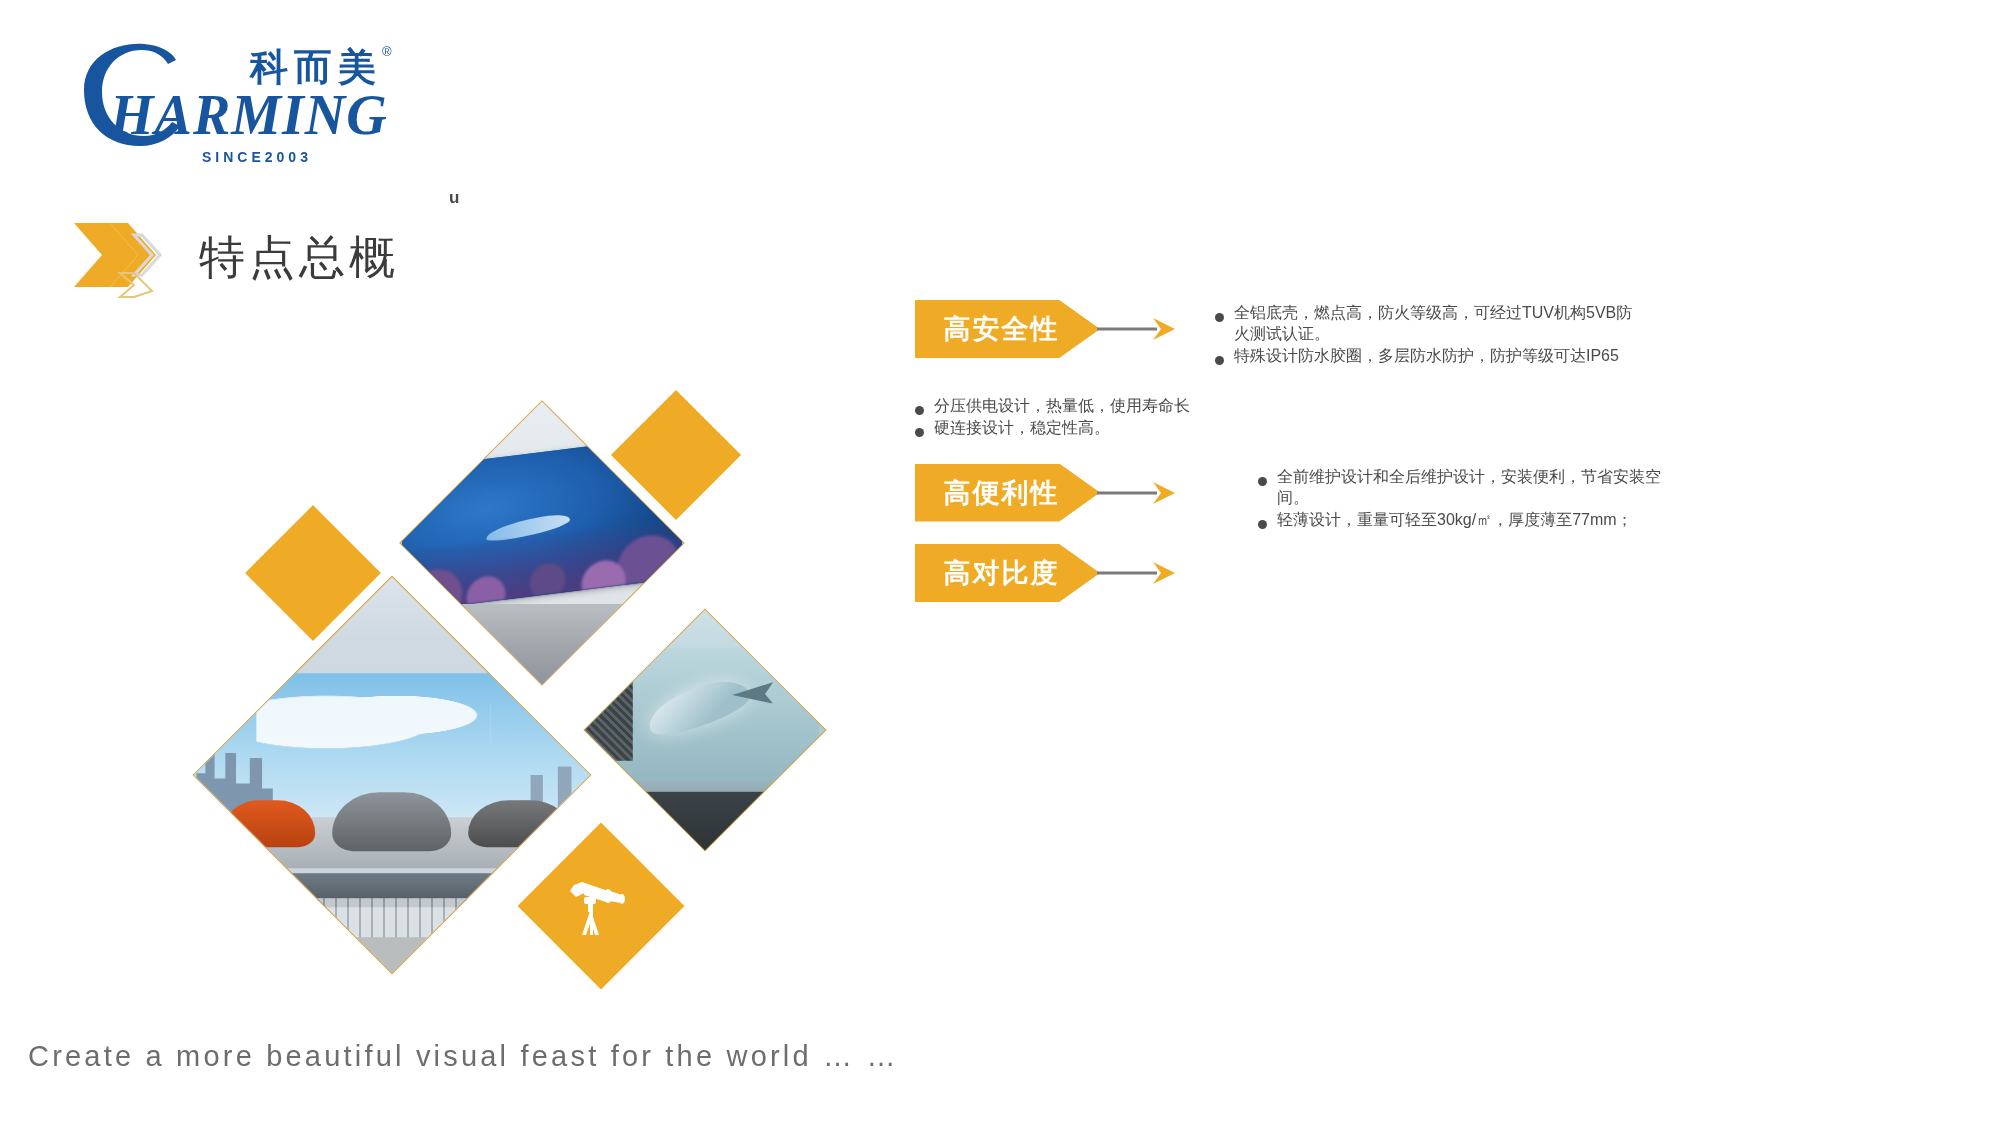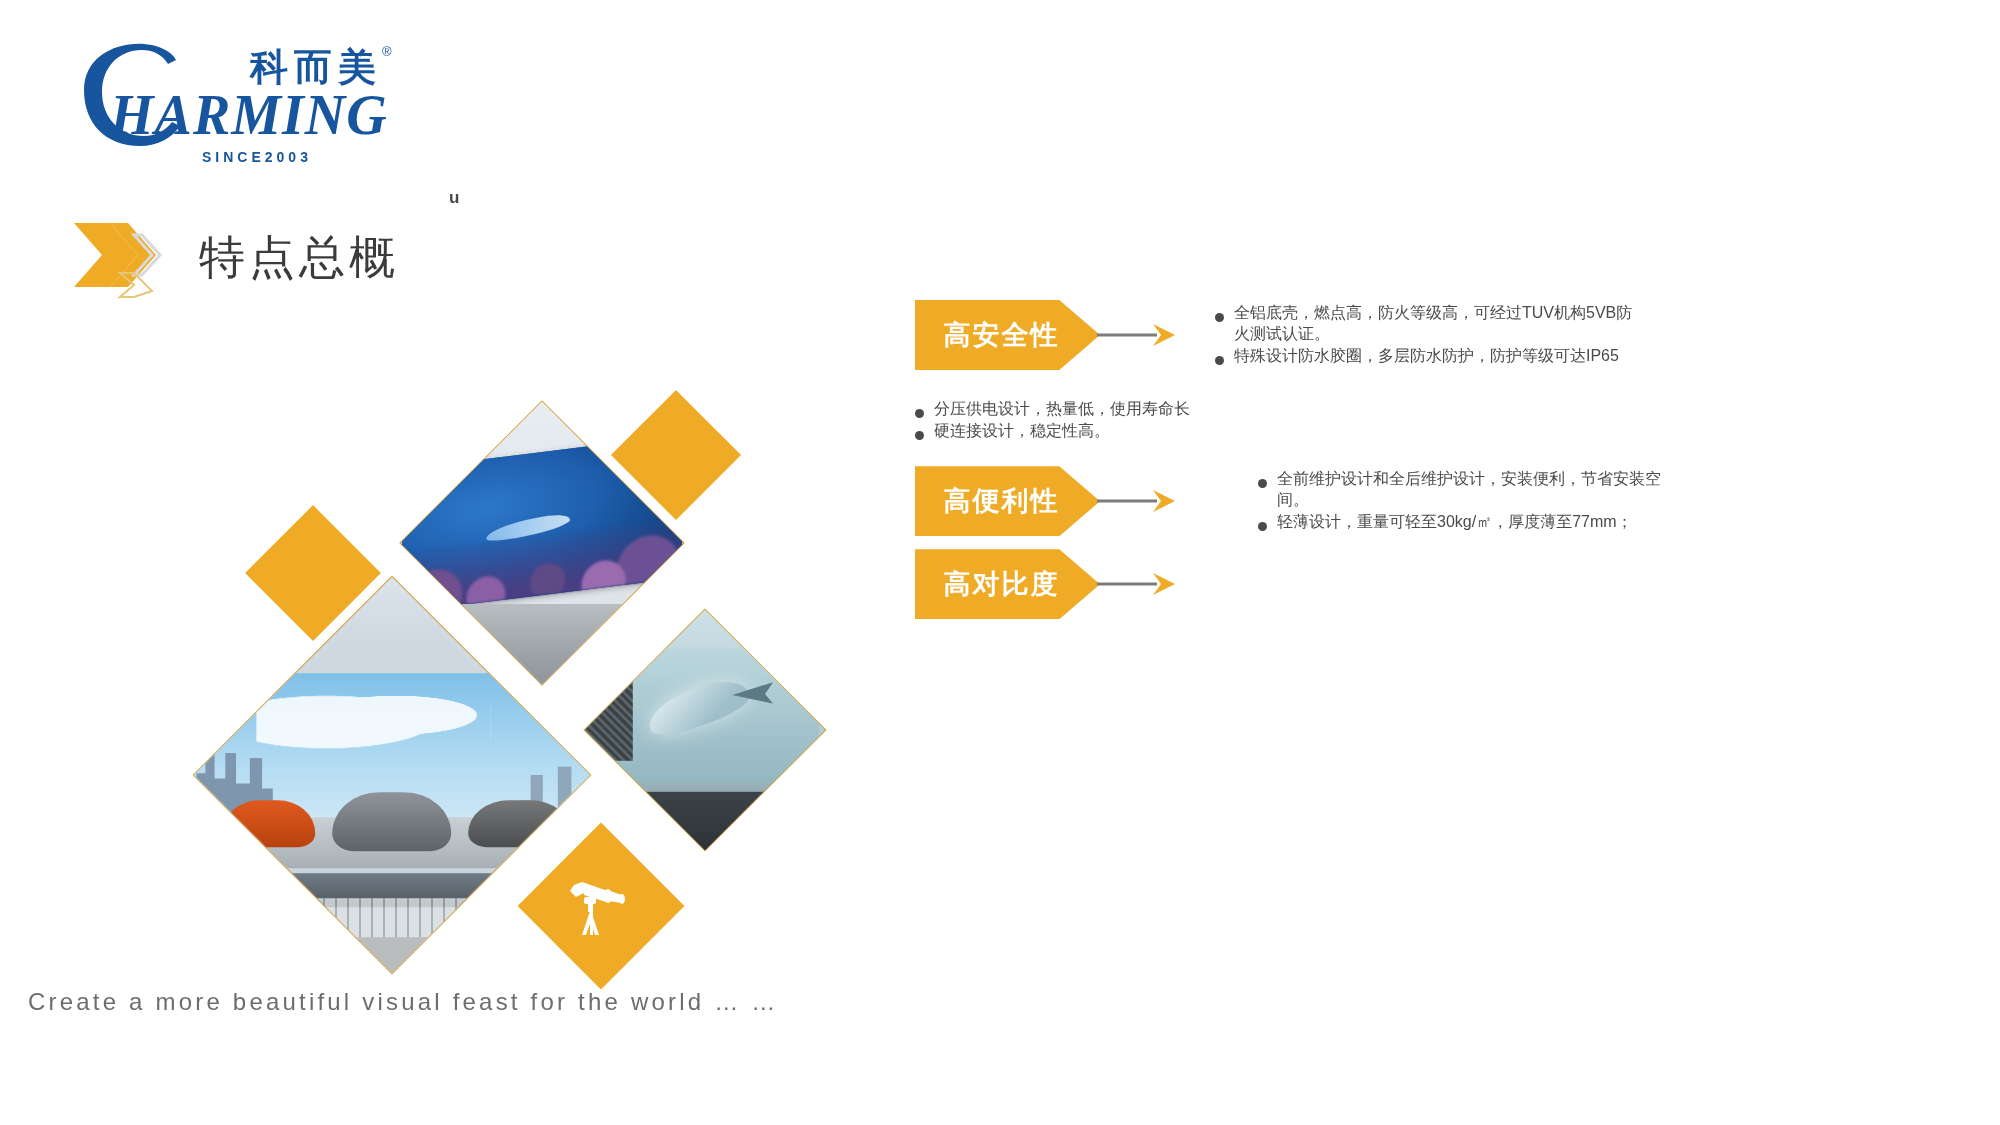--- a/index.html
+++ b/index.html
@@ -114,21 +114,21 @@
   .whale-strip{position:absolute;left:10%;bottom:6%;width:30%;height:6%;background:#8b6a4a;}
 
   
   .tele-icon{position:absolute;left:50%;top:50%;transform:translate(-50%,-50%) rotate(-45deg);width:74px;height:74px;}
 
   
   .features{position:absolute;left:915px;top:300px;width:1020px;}
   .frow{position:relative;display:flex;align-items:flex-start;}
   .tag-wrap{position:relative;flex:none;width:300px;}
   .tag{
-    position:relative;height:70px;width:185px;
+    position:relative;height:58px;width:185px;
     background:#EFAB26;color:#ffffff;
     display:flex;align-items:center;justify-content:center;
     font-size:27px;font-weight:bold;letter-spacing:2px;
     font-family:"Liberation Sans","DejaVu Sans",sans-serif;
     clip-path:polygon(0 0,78% 0,100% 50%,78% 100%,0 100%);
     padding-right:12px;box-sizing:border-box;
   }
   .arrow{position:absolute;left:182px;top:50%;transform:translateY(-50%);
          width:88px;height:24px;}
   .bullets{flex:1;padding-top:2px;}
@@ -137,22 +137,22 @@
     font-size:16px;line-height:1.32;color:#4a4a4a;
     font-family:"Liberation Sans","DejaVu Sans",sans-serif;
     margin-bottom:1px;
   }
   .dot{flex:none;width:9px;height:9px;border-radius:50%;background:#4a4a4a;
        margin:11px 10px 0 0;}
   .btext{max-width:400px;}
 
   
   .footer{
-    position:absolute;left:28px;top:988px;
-    font-size:24px;color:#6d6d6d;letter-spacing:3.2px;
+    position:absolute;left:28px;top:1040px;
+    font-size:29px;color:#6d6d6d;letter-spacing:3.2px;
     font-family:"Liberation Sans","DejaVu Sans",sans-serif;
   }
 </style>
 </head>
 <body>
 
 <div class="slide">
 
   <div class="logo">
     <svg width="340" height="128" viewBox="0 0 340 128" xmlns="http://www.w3.org/2000/svg" aria-hidden="true">

